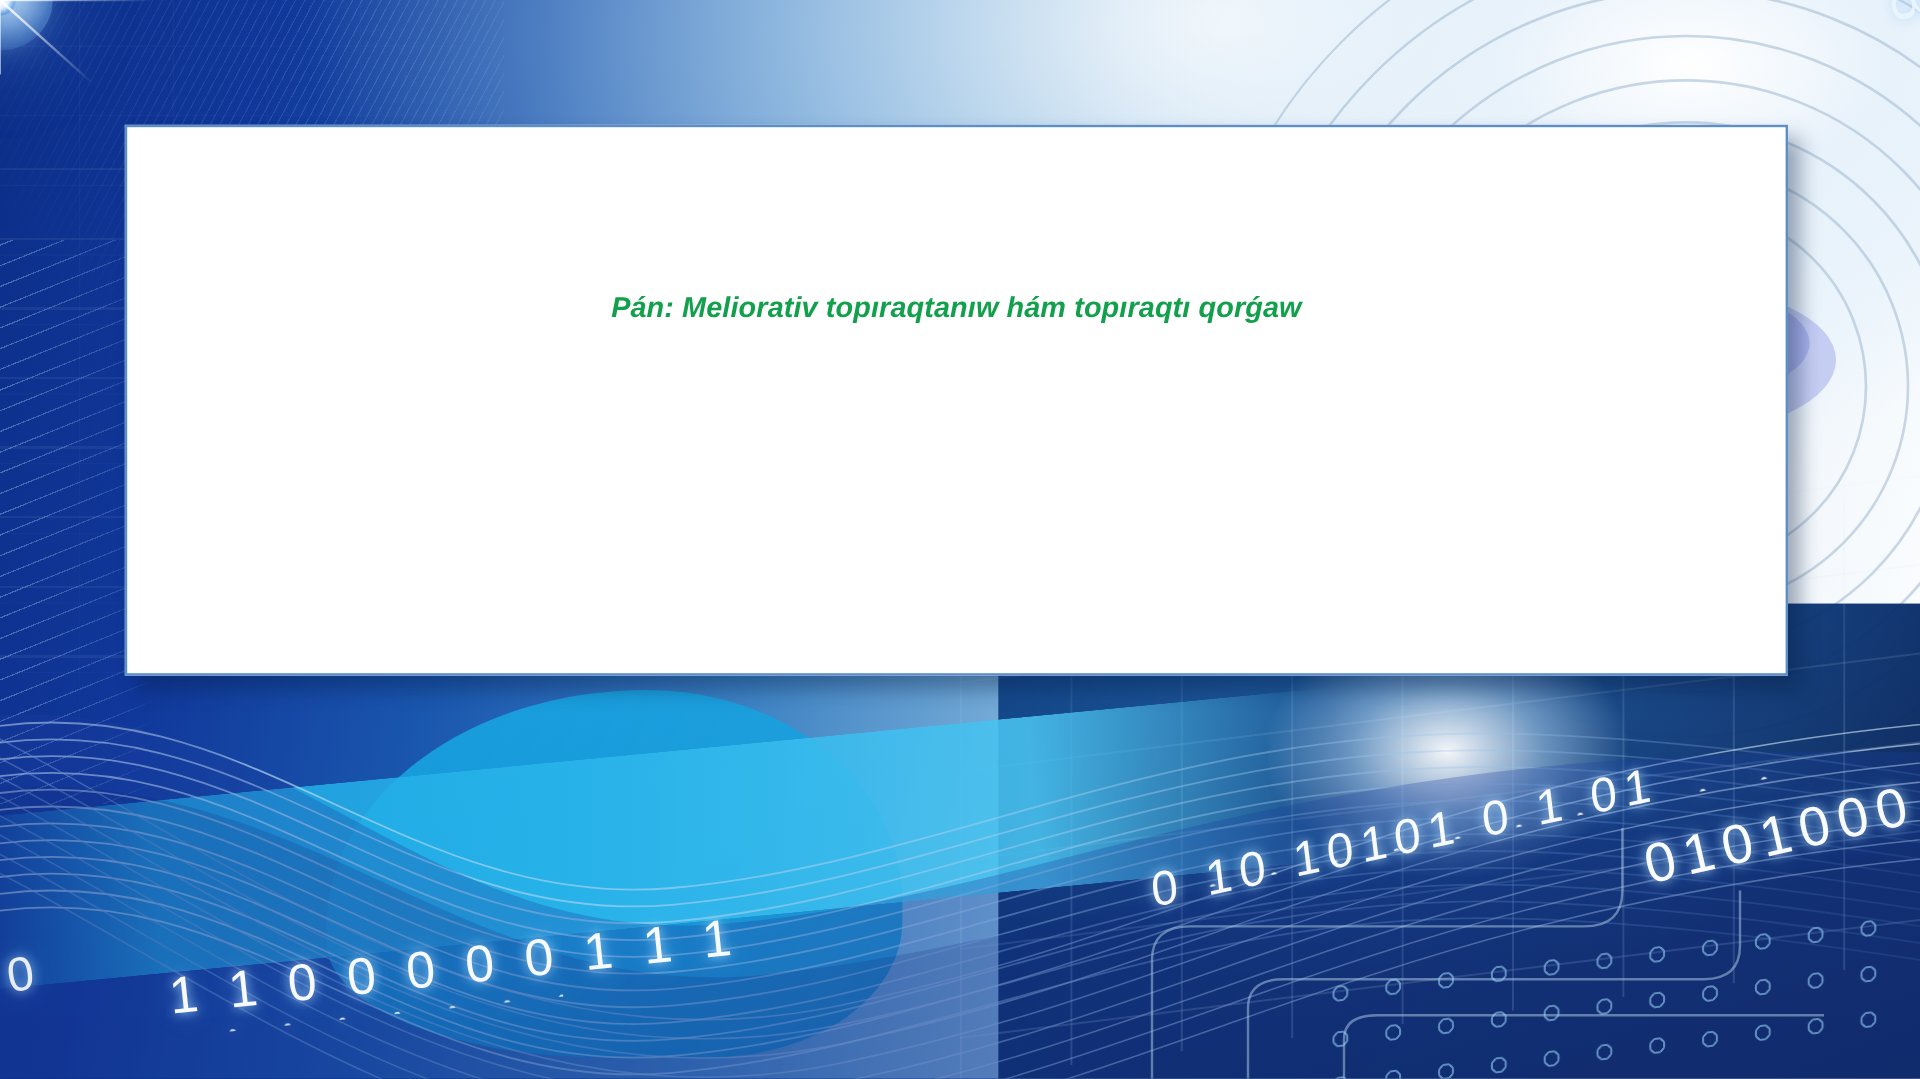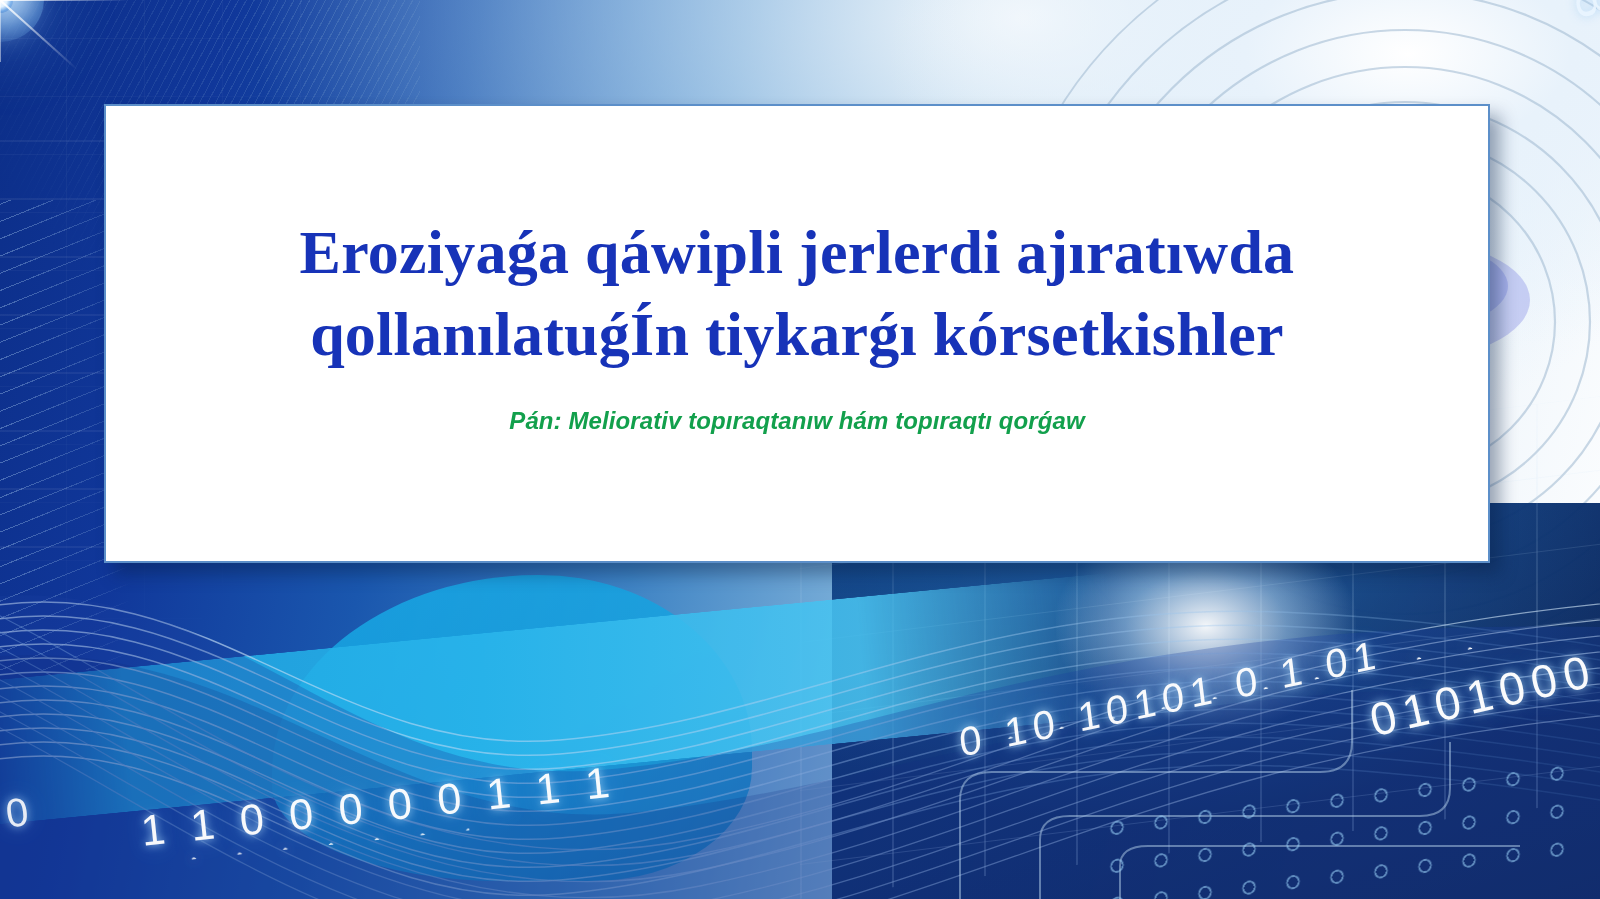--- a/index.html
+++ b/index.html
@@ -397,18 +397,17 @@
   </div>
 
   <div class="binary binary-bl-zero">0</div>
   <div class="binary binary-bl">1 1 0 0 0 0 0 1 1 1</div>
   <div class="binary binary-br">0 10 10101 0 1 01</div>
   <div class="binary binary-br-2">0101000</div>
   <div class="digits-tr">3217328</div>
 
   <div class="card">
     <div class="card-inner">
-      <h1 class="slide-title">Eroziyaǵa qáwipli jerlerdi ajıratıwda qollanılatuǵÍn tiykarǵı kórsetkishler</h1>
       <p class="slide-subtitle">Pán: Meliorativ topıraqtanıw hám topıraqtı qorǵaw</p>
     </div>
   </div>
 
 </div>
 
 </body></html>

